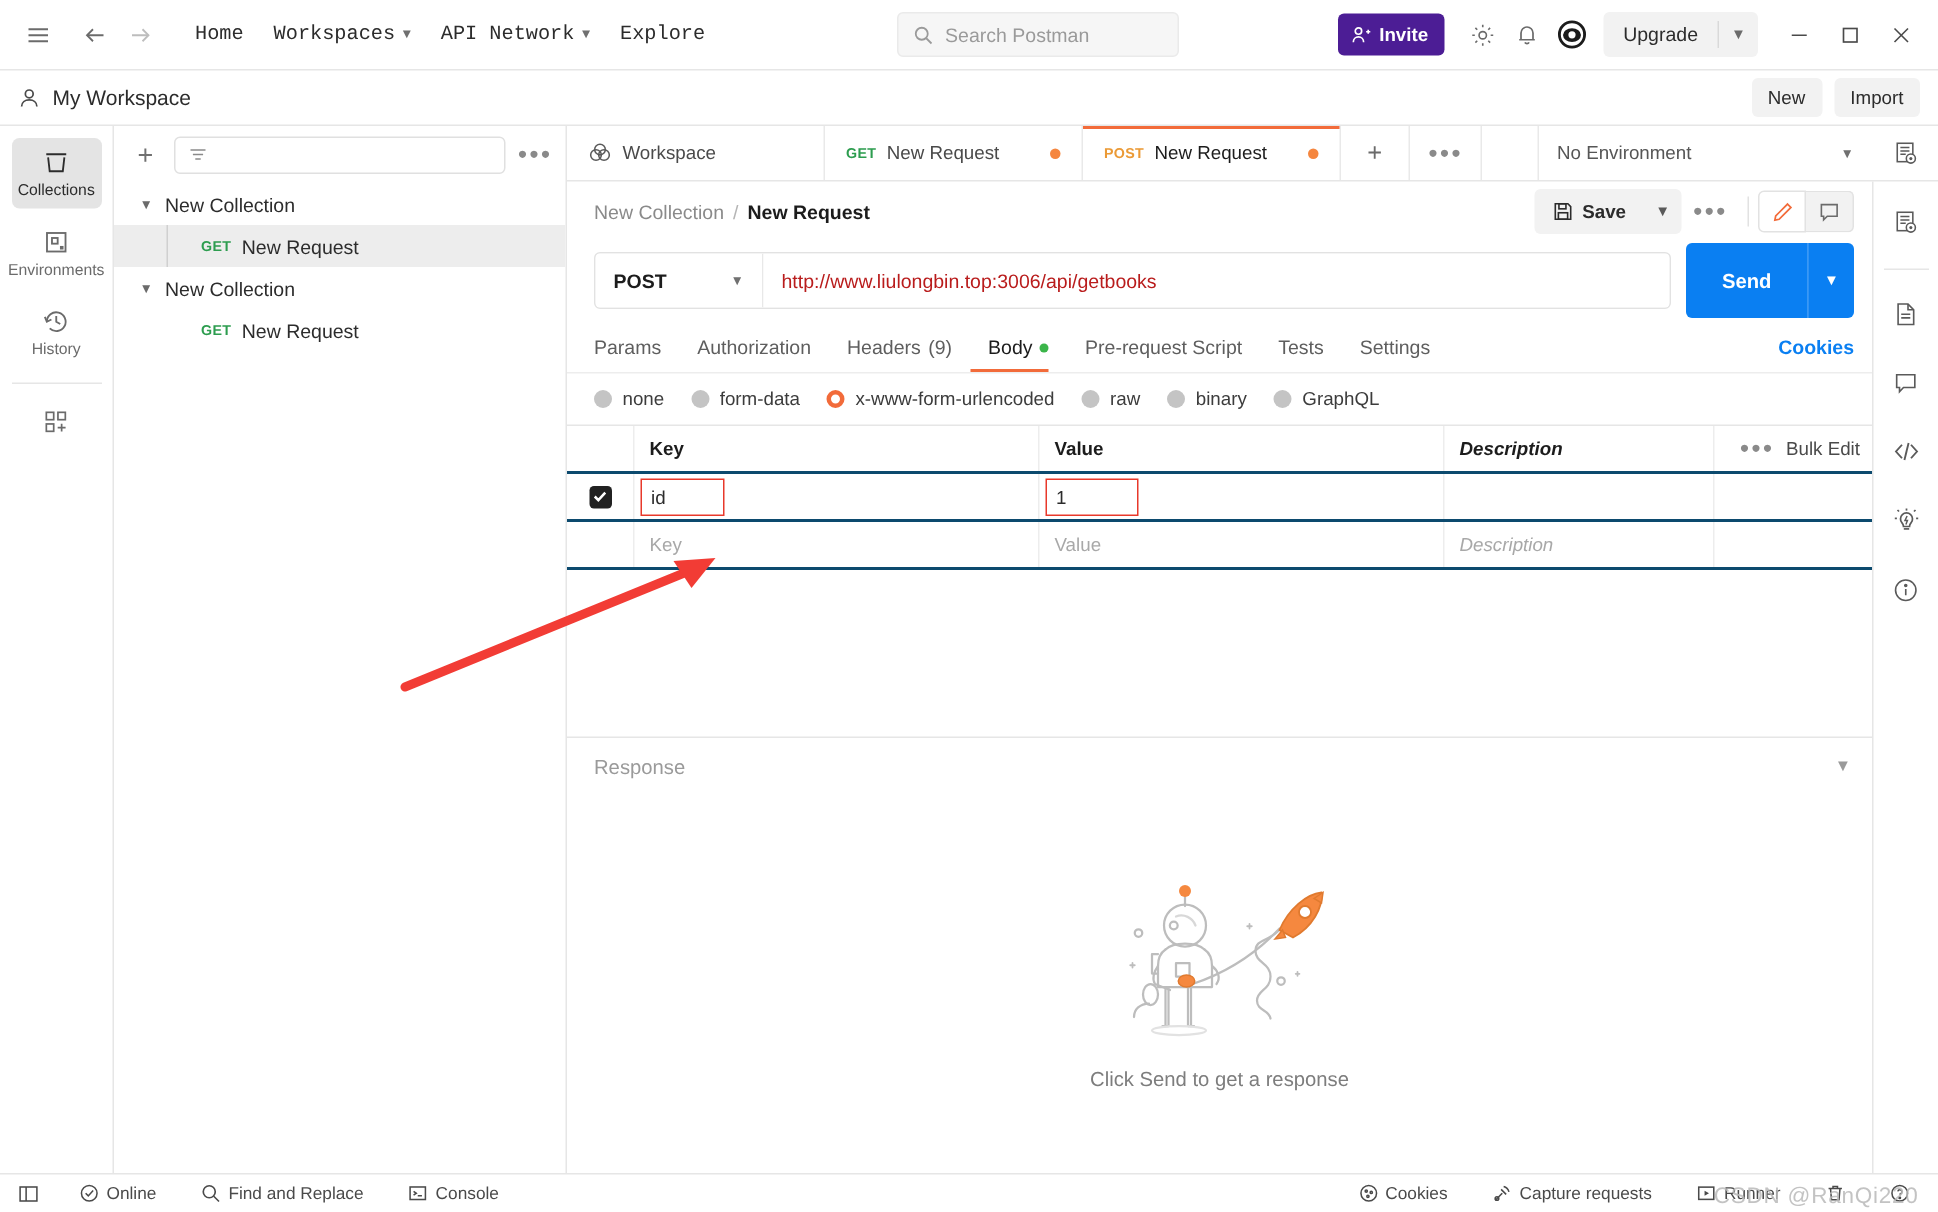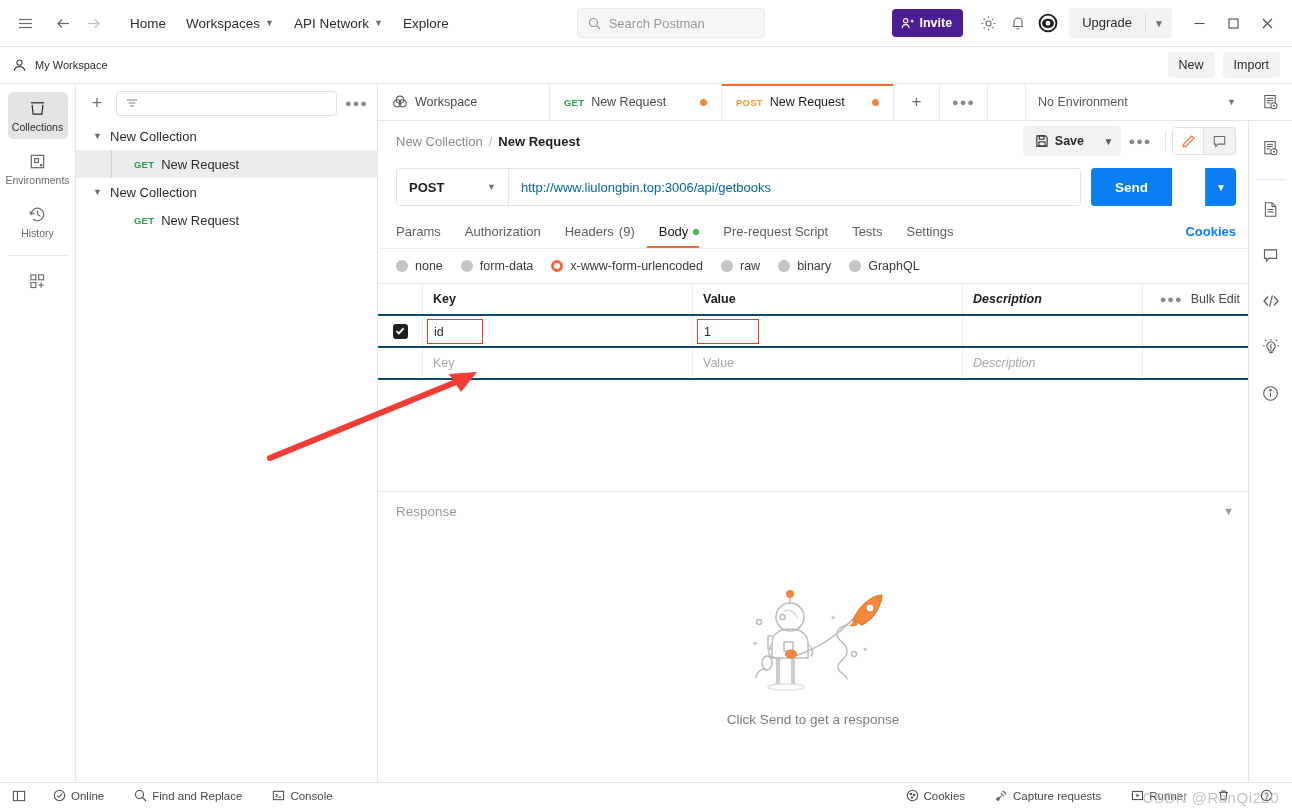--- a/index.html
+++ b/index.html
@@ -15,21 +15,21 @@
   .topbar {
     height: 47px; flex: 0 0 47px; display: flex; align-items: center;
     border-bottom: 1px solid #e6e6e6; background: #fff; padding: 0 8px 0 10px;
   }
   .tb-icon {
     width: 30px; height: 30px; display: flex; align-items: center; justify-content: center;
     color: #6b6b6b; cursor: pointer; border-radius: 4px;
   }
   .nav-link {
     display: flex; align-items: center; gap: 5px; height: 30px; padding: 0 10px;
-    font-size: 13.5px; color: #2c2c2c; cursor: pointer; border-radius: 4px; white-space: nowrap;
+    font-size: 13.5px; color: #2c2c2c; cursor: pointer; border-radius: 4px; white-space: nowrap; font-family: Liberation Mono, monospace;
   }
   .caret { font-size: 9px; color: #707070; }
   .search-wrap { flex: 0 0 auto; margin-left: 118px; }
   .searchbox {
     width: 188px; height: 30px; background: #f6f6f6; border: 1px solid #eaeaea;
     border-radius: 4px; display: flex; align-items: center; gap: 8px; padding: 0 10px;
     color: #9a9a9a; font-size: 13px; cursor: text;
   }
   .spacer { flex: 1 1 auto; }
   .invite-btn {
@@ -45,21 +45,21 @@
   .upgrade-div { width: 1px; height: 18px; background: #d9d9d9; }
   .upgrade-caret { width: 26px; text-align: center; color: #6b6b6b; font-size: 10px; cursor: pointer; }
   .wc { width: 34px; height: 30px; display: flex; align-items: center; justify-content: center;
         color: #4a4a4a; cursor: pointer; }
 
   
   .wsheader {
     height: 37px; flex: 0 0 37px; display: flex; align-items: center;
     border-bottom: 1px solid #e6e6e6; padding: 0 12px 0 12px; gap: 8px;
   }
-  .ws-title { font-size: 11px; color: #2c2c2c; }
+  .ws-title { font-size: 14px; color: #2c2c2c; }
   .ws-btn {
     height: 26px; background: #f2f2f2; border-radius: 4px; padding: 0 11px;
     font-size: 12.5px; line-height: 26px; cursor: pointer; color: #2c2c2c;
   }
 
   
   .main { flex: 1 1 auto; display: flex; min-height: 0; }
 
   
   .rail {
@@ -147,22 +147,22 @@
 
   
   .urlbar { flex: 0 0 52px; display: flex; align-items: center; padding: 0 12px 0 18px; gap: 10px; }
   .url-wrap { flex: 1 1 auto; display: flex; height: 38px; border: 1px solid #e2e2e2; border-radius: 4px; overflow: hidden; }
   .method {
     width: 112px; flex: 0 0 112px; display: flex; align-items: center; justify-content: space-between;
     padding: 0 12px; font-size: 13px; font-weight: bold; color: #1c1c1c; cursor: pointer;
     border-right: 1px solid #e8e8e8; background: #fff;
   }
   .url-input { flex: 1 1 auto; display: flex; align-items: center; padding: 0 12px;
-               font-size: 13px; color: #0369a1; cursor: text; background: #fff; }
-  .send-group { display: flex; height: 38px; border-radius: 4px; overflow: hidden; gap: 33px; }
+               font-size: 13px; color: #b91c1c; cursor: text; background: #fff; }
+  .send-group { display: flex; height: 50px; border-radius: 4px; overflow: hidden; }
   .send-btn { background: #0a7ff2; color: #fff; font-size: 13.5px; font-weight: bold;
               padding: 0 24px; display: flex; align-items: center; cursor: pointer; }
   .send-caret { background: #0a7ff2; color: #fff; width: 31px; display: flex; align-items: center;
                 justify-content: center; font-size: 10px; cursor: pointer; border-left: 1px solid #2f92f5; }
 
   
   .reqtabs { flex: 0 0 36px; display: flex; align-items: flex-end; padding: 0 12px 0 18px;
              border-bottom: 1px solid #ededed; gap: 0; }
   .rt {
     padding: 0 12px 9px; font-size: 13px; color: #5e5e5e; cursor: pointer; position: relative;

